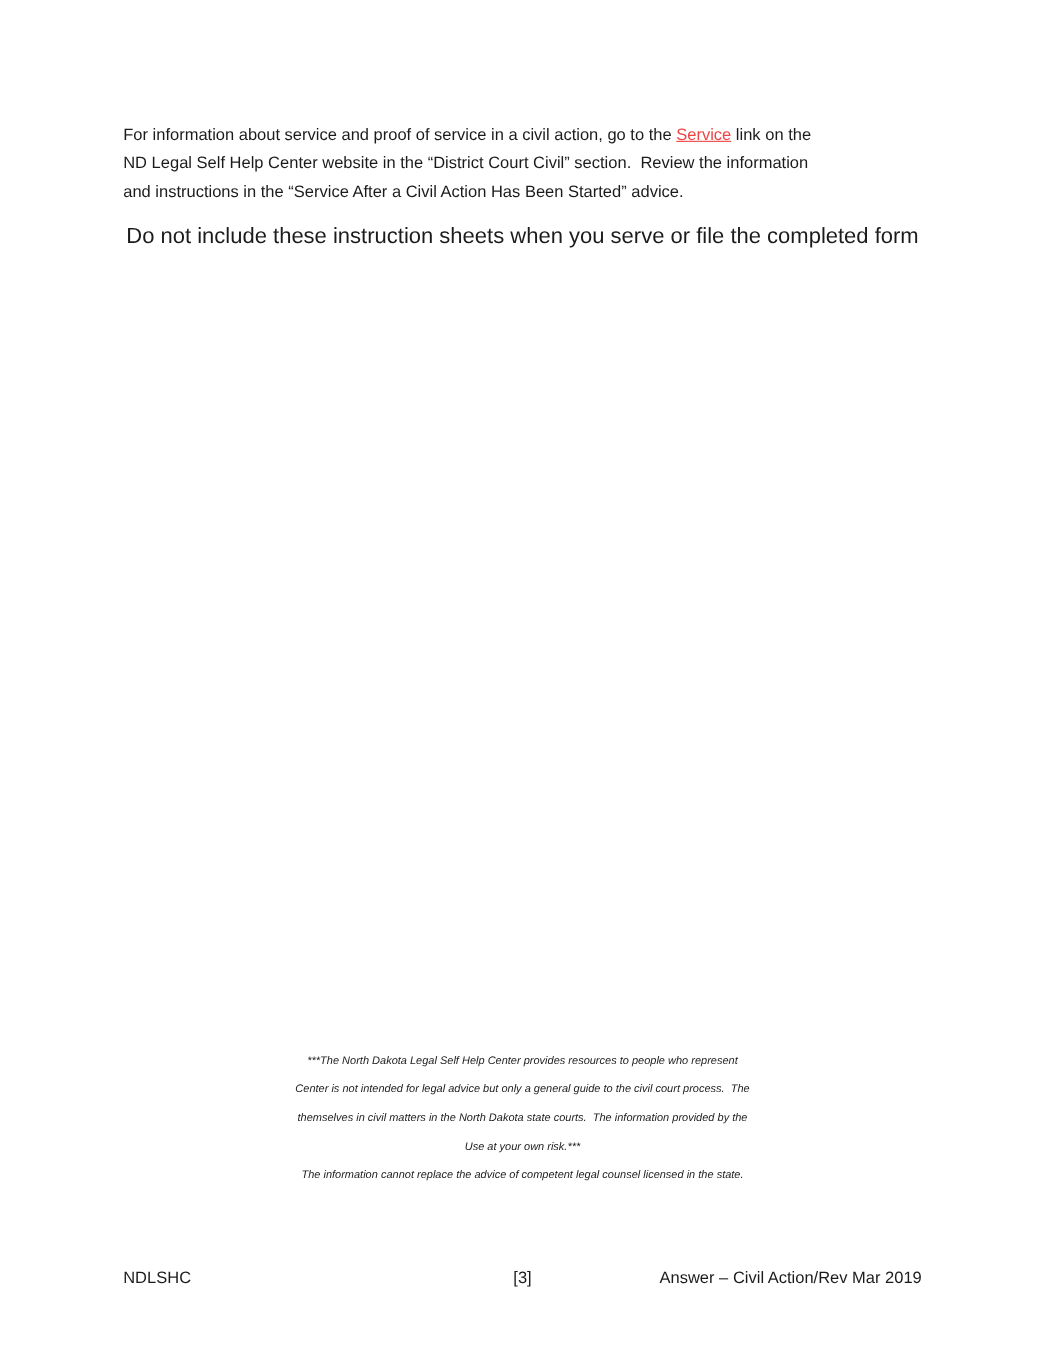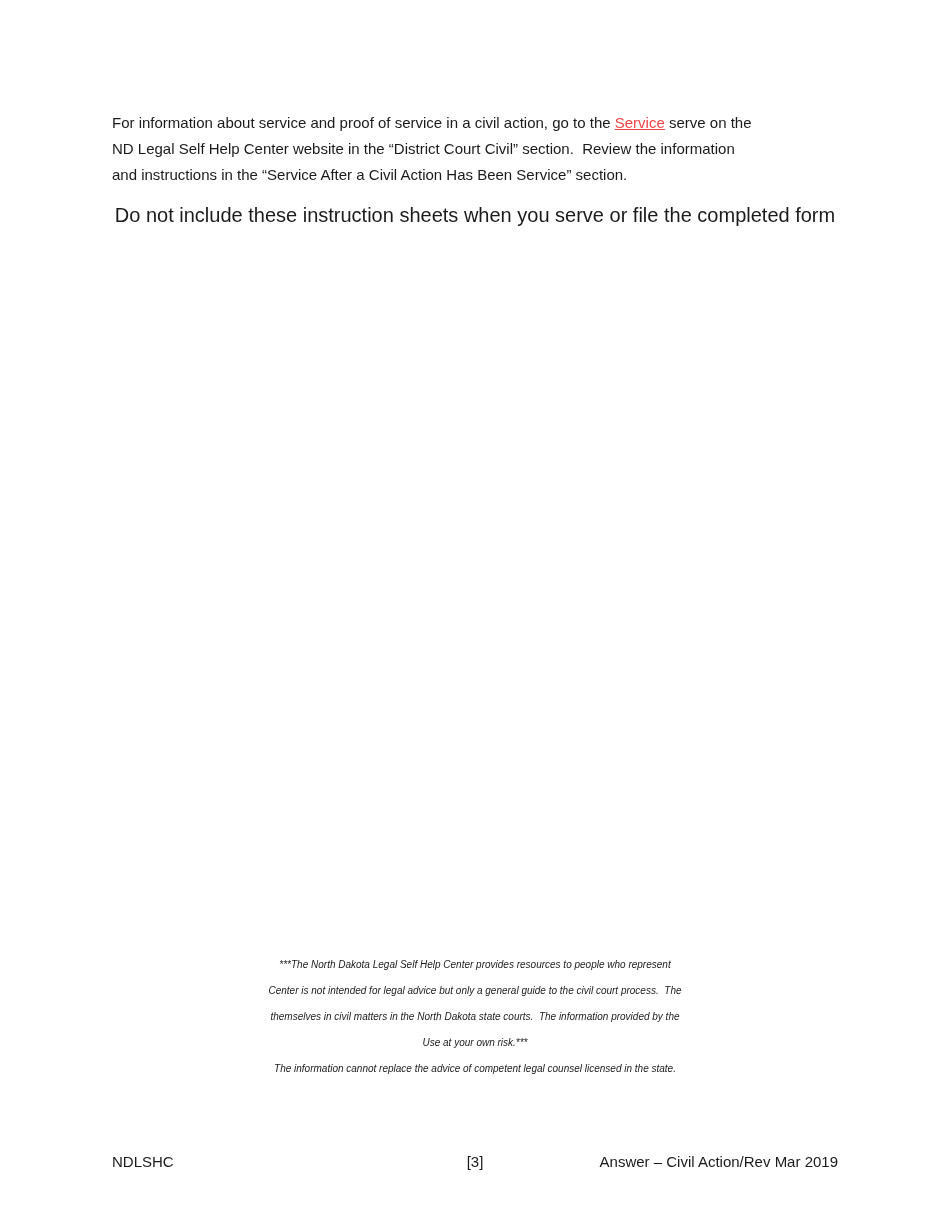--- a/index.html
+++ b/index.html
@@ -76,23 +76,23 @@
     right: 112px;
     top: 0;
   }
 </style>
 </head>
 <body>
 
 <div class="page">
 
   <div class="intro">
-    <div class="line"><span>For information about service and proof of service in a civil action, go to the </span><a style="color: #ef4444;">Service</a><span> serve on the</span></div>
+    <div class="line"><span>For information about service and proof of service in a civil action, go to the </span><a style="color: #ef4444;">Service</a><span> link on the</span></div>
     <div class="line">ND Legal Self Help Center website in the “District Court Civil” section.  Review the information</div>
-    <div class="line">and instructions in the “Service After a Civil Action Has Been Service” section.</div>
+    <div class="line">and instructions in the “Service After a Civil Action Has Been Started” advice.</div>
   </div>
 
   <div class="notice">Do not include these instruction sheets when you serve or file the completed form</div>
 
   <div class="disclaimer">
     <div class="line">***The North Dakota Legal Self Help Center provides resources to people who represent</div>
     <div class="line">Center is not intended for legal advice but only a general guide to the civil court process.  The</div>
     <div class="line">themselves in civil matters in the North Dakota state courts.  The information provided by the</div>
     <div class="line">Use at your own risk.***</div>
     <div class="line">The information cannot replace the advice of competent legal counsel licensed in the state.</div>

